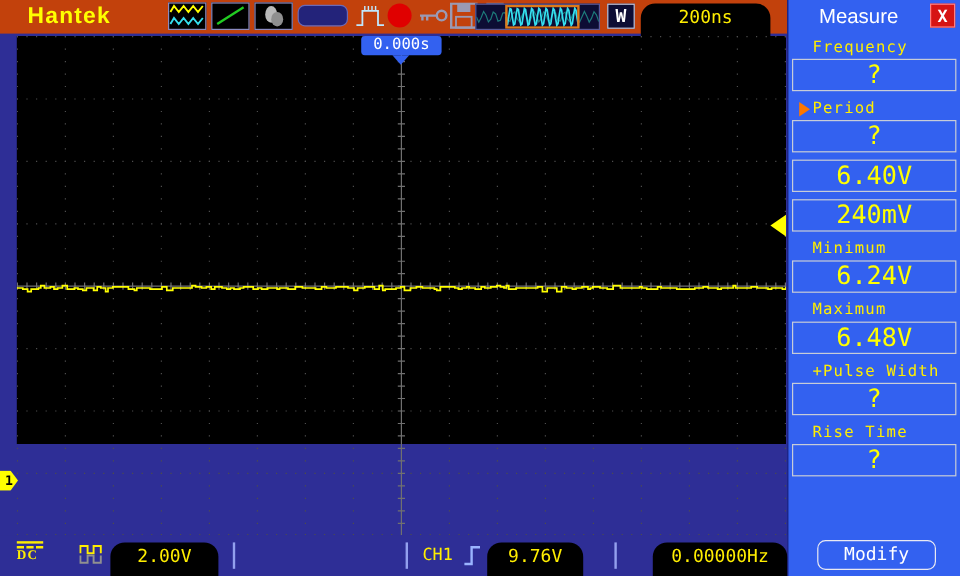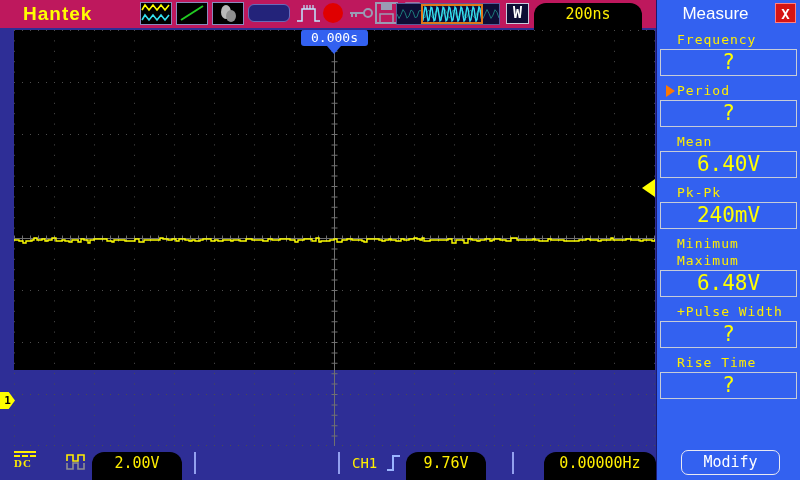--- a/index.html
+++ b/index.html
@@ -1,19 +1,19 @@
 <!DOCTYPE html>
 <html><head>
 <meta charset="utf-8">
 <style>
   html,body{margin:0;padding:0;width:800px;height:480px;overflow:hidden;
     background:#2e2e96;font-family:"DejaVu Sans Mono",monospace;
     -webkit-font-smoothing:none;}
   
-  #topbar{position:absolute;left:0;top:0;width:656px;height:28px;background:#be185d;}
+  #topbar{position:absolute;left:0;top:0;width:656px;height:28px;background:#c2410c;}
   #logo{position:absolute;left:23px;top:3px;font-family:"Liberation Sans",sans-serif;
     font-weight:bold;font-size:19px;letter-spacing:1px;color:#ffff00;}
   .tbico{position:absolute;top:2px;width:32px;height:23px;background:#000;
     border:1px solid #8a8ac0;box-sizing:border-box;}
   .tbplain{position:absolute;top:2px;width:26px;height:23px;}
   #tb-field{position:absolute;left:248px;top:4px;width:42px;height:18px;
     background:#23237a;border:1px solid #6a6ab8;border-radius:6px;box-sizing:border-box;}
   #preview{position:absolute;left:396px;top:3px;width:104px;height:22px;
     background:#0d0d34;border:1px solid #5a5a9a;box-sizing:border-box;}
   #wbtn{position:absolute;left:506px;top:3px;width:23px;height:21px;background:#0d0d34;
@@ -151,27 +151,26 @@
   <div id="mbody">
     <div class="mlabel">Frequency</div>
     <div class="mbox">?</div>
 
     <div class="mlabel">
       <span class="sel-arrow"></span>
       <span>Period</span>
     </div>
     <div class="mbox">?</div>
 
-    <div class="mlabel">Mean</div>
     <div class="mbox">6.40V</div>
 
-    <div class="mlabel">Pk-Pk</div>
     <div class="mbox">240mV</div>
 
     <div class="mlabel">Minimum</div>
+    <div class="mbox">6.24V</div>
 
     <div class="mlabel">Maximum</div>
     <div class="mbox">6.48V</div>
 
     <div class="mlabel">+Pulse Width</div>
     <div class="mbox">?</div>
 
     <div class="mlabel">Rise Time</div>
     <div class="mbox">?</div>
   </div>

